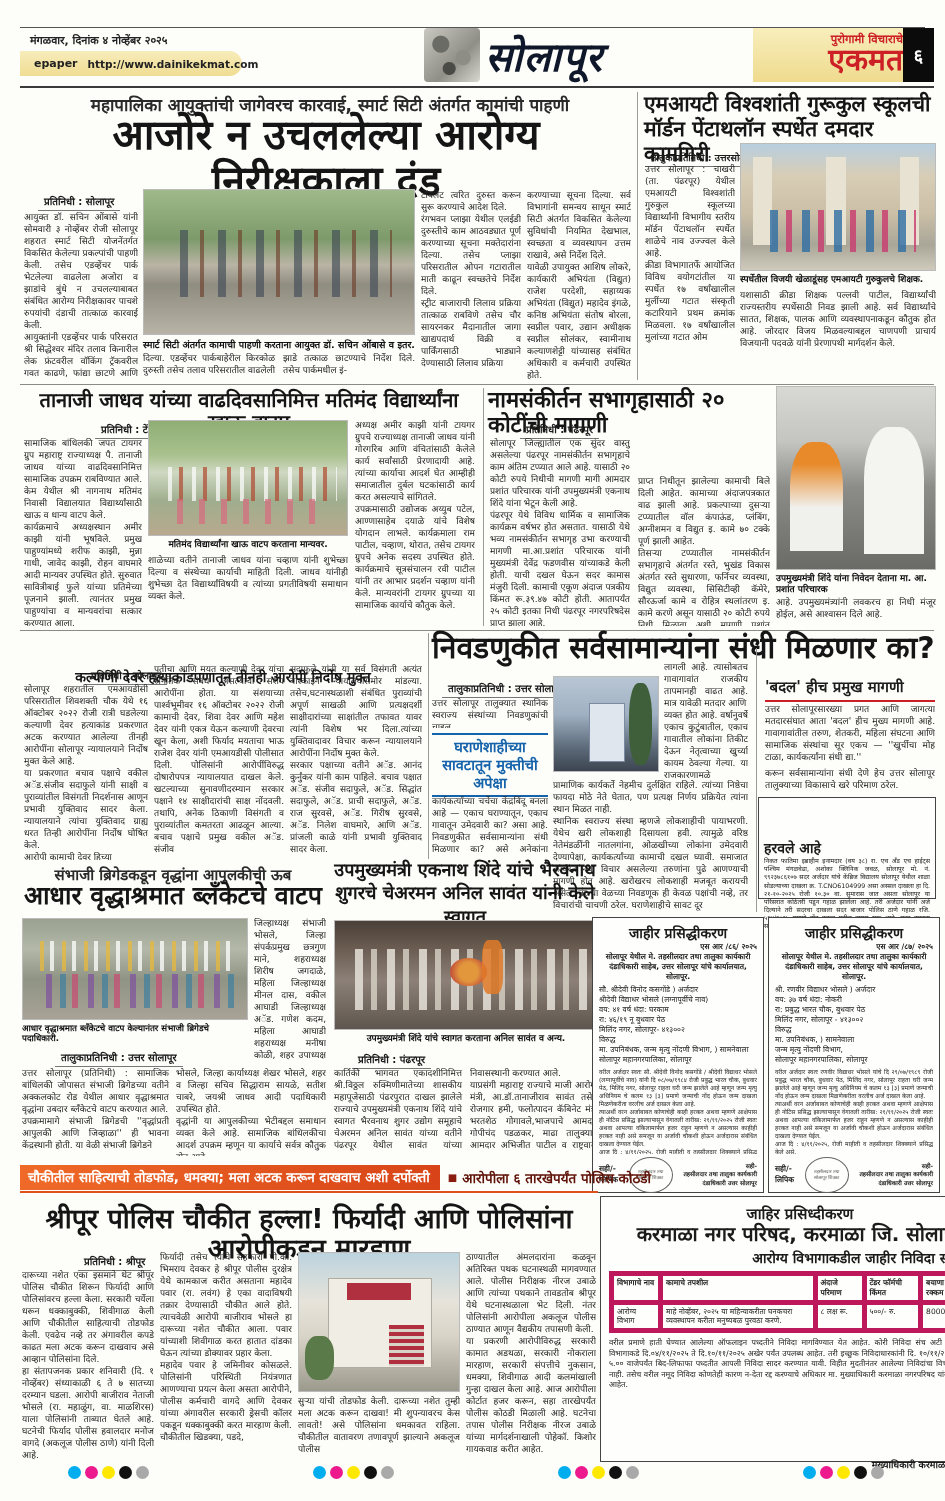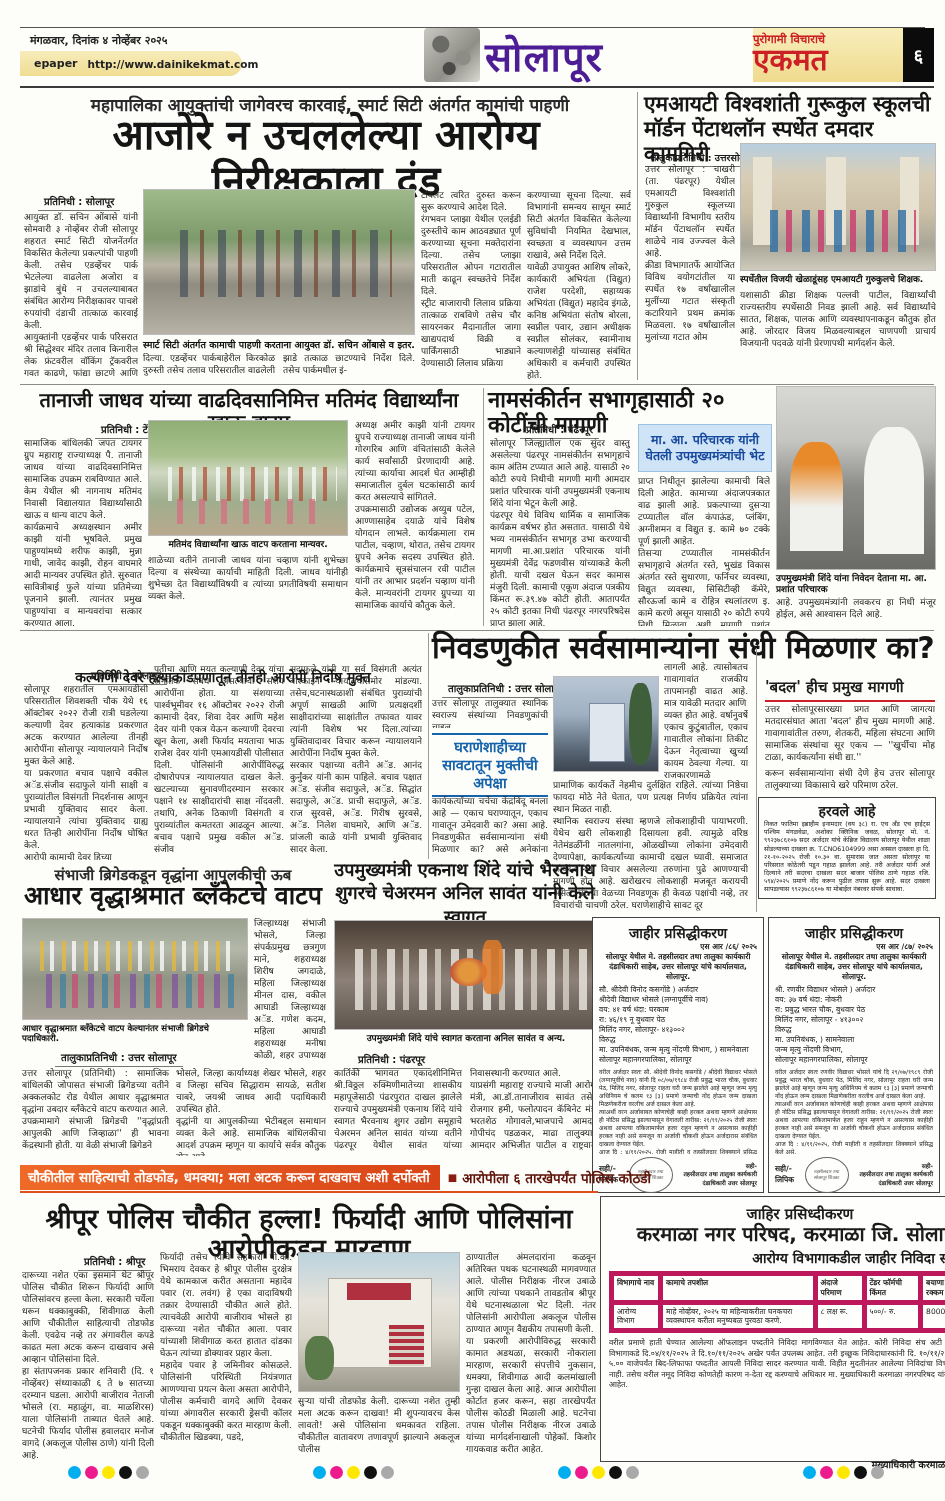--- a/index.html
+++ b/index.html
@@ -33,22 +33,22 @@
   <div class="abs" style="left:20px;top:51px;width:222px;height:25px;background:linear-gradient(#f7ecba,#f0dd93);border-radius:0 14px 14px 0;display:flex;align-items:center;gap:5px;padding-left:14px;box-sizing:border-box;">
     <span style="font-size:11px;font-weight:bold;color:#222;">epaper</span>
     <span class="abs" style="position:static;width:10px;height:10px;border-radius:50%;background:#cc2026;display:inline-block;"></span>
     <span style="font-size:10.5px;font-weight:bold;color:#222;">http://www.dainikekmat.com</span>
   </div>
   <div class="abs" style="left:424px;top:28px;width:56px;height:54px;background:
        radial-gradient(circle at 30% 30%, #6b6b66 8px, transparent 9px),
        radial-gradient(circle at 70% 55%, #8d8d86 7px, transparent 8px),
        radial-gradient(circle at 45% 75%, #4a4a46 6px, transparent 7px),
        linear-gradient(135deg,#c9c9c2,#8f8f88 60%,#d9d9d2);border-radius:4px;"></div>
-  <div class="abs" style="left:485px;top:28px;font-size:40px;font-weight:bold;color:#4c1d95;letter-spacing:1px;">सोलापूर</div>
-  <div class="abs" style="left:753px;top:28px;width:150px;height:54px;background:linear-gradient(#f8eebc,#efdb8e);text-align:left;">
+  <div class="abs" style="left:485px;top:28px;font-size:40px;font-weight:bold;color:#0f172a;letter-spacing:1px;font-style:italic;">सोलापूर</div>
+  <div class="abs" style="left:753px;top:28px;width:150px;height:54px;background:linear-gradient(#f8eebc,#efdb8e);text-align:right;">
     <div style="font-size:11.5px;font-weight:bold;color:#cc2026;margin-top:3px;">पुरोगामी विचाराचे</div>
     <div style="font-size:30px;font-weight:bold;color:#cc2026;line-height:1;margin-top:-1px;">एकमत</div>
   </div>
   <div class="abs" style="left:903px;top:28px;width:31px;height:54px;background:#0b0b0b;color:#fff;display:flex;align-items:center;justify-content:center;">
     <span style="font-size:18px;font-weight:bold;">६</span>
   </div>
   <div class="hline" style="left:20px;top:86px;width:914px;height:2px;background:#3a3a3a;"></div>
 
   <div class="abs kicker" style="left:30px;top:93px;width:600px;font-size:17px;">महापालिका आयुक्तांची जागेवरच कारवाई, स्मार्ट सिटी अंतर्गत कामांची पाहणी</div>
   <div class="abs headline" style="left:20px;top:113px;width:612px;font-size:41px;">आजोरे न उचललेल्या आरोग्य निरीक्षकाला दंड</div>
@@ -98,24 +98,20 @@
   <div class="abs body" style="left:148px;top:555px;width:200px;height:70px;">शाळेच्या वतीने तानाजी जाधव यांना चव्हाण यांनी शुभेच्छा दिल्या व संस्थेच्या कार्याची माहिती दिली. जाधव यांनीही शुभेच्छा देत विद्यार्थ्यांविषयी व त्यांच्या प्रगतीविषयी समाधान व्यक्त केले.</div>
   <div class="abs body" style="left:355px;top:420px;width:120px;height:206px;">अध्यक्ष अमीर काझी यांनी टायगर ग्रुपचे राज्याध्यक्ष तानाजी जाधव यांनी गोरगरिब आणि वंचितांसाठी केलेले कार्य सर्वांसाठी प्रेरणादायी आहे. त्यांच्या कार्याचा आदर्श घेत आम्हीही समाजातील दुर्बल घटकांसाठी कार्य करत असल्याचे सांगितले.
 उपक्रमासाठी उद्योजक अय्युब पटेल, आण्णासाहेब दयाळे यांचे विशेष योगदान लाभले. कार्यक्रमाला राम पाटील, चव्हाण, थोरात, तसेच टायगर ग्रुपचे अनेक सदस्य उपस्थित होते. कार्यक्रमाचे सूत्रसंचालन रवी पाटील यांनी तर आभार प्रदर्शन चव्हाण यांनी केले. मान्यवरांनी टायगर ग्रुपच्या या सामाजिक कार्याचे कौतुक केले.</div>
 
   <div class="vline" style="left:483px;top:388px;height:238px;"></div>
 
   <div class="abs headline" style="left:488px;top:388px;width:300px;font-size:22px;text-align:left;">नामसंकीर्तन सभागृहासाठी २० कोटींची मागणी</div>
   <div class="abs" style="left:520px;top:418px;"><span class="byline">प्रतिनिधी : पंढरपूर</span></div>
   <div class="abs body" style="left:490px;top:438px;width:140px;height:188px;">सोलापूर जिल्ह्यातील एक सुंदर वास्तु असलेल्या पंढरपूर नामसंकीर्तन सभागृहाचे काम अंतिम टप्प्यात आले आहे. यासाठी २० कोटी रुपये निधीची मागणी मागी आमदार प्रशांत परिचारक यांनी उपमुख्यमंत्री एकनाथ शिंदे यांना भेटून केली आहे.
 पंढरपूर येथे विविध धार्मिक व सामाजिक कार्यक्रम वर्षभर होत असतात. यासाठी येथे भव्य नामसंकीर्तन सभागृह उभा करण्याची मागणी मा.आ.प्रशांत परिचारक यांनी मुख्यमंत्री देवेंद्र फडणवीस यांच्याकडे केली होती. याची दखल घेऊन सदर कामास मंजुरी दिली. कामाची एकूण अंदाज पत्रकीय किंमत रू.३९.४७ कोटी होती. आतापर्यंत २५ कोटी इतका निधी पंढरपूर नगरपरिषदेस प्राप्त झाला आहे.</div>
-  <div class="abs" style="left:638px;top:424px;width:132px;height:46px;background:#cfe4f6;border:1px solid #9cc2e2;display:flex;flex-direction:column;align-items:center;justify-content:center;">
-    <div style="font-size:12.5px;font-weight:bold;color:#17499e;line-height:1.25;">मा. आ. परिचारक यांनी</div>
-    <div style="font-size:12.5px;font-weight:bold;color:#17499e;line-height:1.25;">घेतली उपमुख्यमंत्र्यांची भेट</div>
-  </div>
   <div class="abs body" style="left:638px;top:476px;width:132px;height:150px;">प्राप्त निधीतून झालेल्या कामाची बिले दिली आहेत. कामाच्या अंदाजपत्रकात वाढ झाली आहे. प्रकल्पाच्या दुसऱ्या टप्प्यातील वॉल कंपाऊंड, प्लंबिंग, अग्नीशमन व विद्युत इ. कामे ७० टक्के पूर्ण झाली आहेत.
 तिसऱ्या टप्प्यातील नामसंकीर्तन सभागृहाचे अंतर्गत रस्ते, भुखंड विकास अंतर्गत रस्ते सुधारणा, फर्निचर व्यवस्था, विद्युत व्यवस्था, सिसिटीव्ही कॅमेरे, सौरऊर्जा कामे व रोहित्र स्थलांतरण इ. कामे करणे असून यासाठी २० कोटी रुपये निधी मिळावा अशी मागणी प्रशांत परिचारक यांनी उपमुख्यमंत्री शिंदे यांनी केली</div>
   <div class="photo" style="left:776px;top:386px;width:160px;height:184px;background:
        linear-gradient(180deg,#d8d8d4 0%,#c4c4c0 30%,#8c8c88 55%,#6a6a66 100%);">
     <div style="position:absolute;left:8%;top:30%;width:34%;height:60%;background:linear-gradient(180deg,#e88a2a 20%,#f0f0ec 60%);border-radius:40% 40% 0 0;"></div>
     <div style="position:absolute;left:55%;top:22%;width:38%;height:70%;background:#f4f4f0;border-radius:40% 40% 0 0;"></div>
   </div>
   <div class="abs caption" style="left:776px;top:573px;width:160px;text-align:left;">उपमुख्यमंत्री शिंदे यांना निवेदन देताना मा. आ. प्रशांत परिचारक</div>
   <div class="abs body" style="left:776px;top:597px;width:160px;height:28px;">आहे. उपमुख्यमंत्र्यांनी लवकरच हा निधी मंजूर होईल, असे आश्वासन दिले आहे.</div>
 
@@ -145,21 +141,21 @@
   <div class="abs body" style="left:664px;top:662px;width:84px;height:116px;">लागली आहे. त्यासोबतच गावागावांत राजकीय तापमानही वाढत आहे. मात्र यावेळी मतदार आणि
 व्यक्त होत आहे. वर्षानुवर्षे एकाच कुटुंबातील, एकाच गावातील लोकांना तिकीट देऊन नेतृत्वाच्या खुर्च्या कायम ठेवल्या गेल्या. या राजकारणामुळे सर्वसामान्य, कष्टकरी,</div>
   <div class="abs body" style="left:553px;top:780px;width:195px;height:134px;">प्रामाणिक कार्यकर्ते नेहमीच दुर्लक्षित राहिले. त्यांच्या निष्ठेचा फायदा मोठे नेते घेतात, पण प्रत्यक्ष निर्णय प्रक्रियेत त्यांना स्थान मिळत नाही.
 स्थानिक स्वराज्य संस्था म्हणजे लोकशाहीची पायाभरणी. येथेच खरी लोकशाही दिसायला हवी. त्यामुळे वरिष्ठ नेतेमंडळींनी नातलगांना, ओळखीच्या लोकांना उमेदवारी देण्यापेक्षा, कार्यकर्त्यांच्या कामाची दखल घ्यावी. समाजात कार्यरत नवा विचार असलेल्या तरुणांना पुढे आणण्याची मागणी होत आहे. खरोखरच लोकशाही मजबूत करायची असेल, तर या वेळच्या निवडणूक ही केवळ पक्षांची नव्हे, तर विचारांची चाचणी ठरेल. घराणेशाहीचे सावट दूर</div>
   <div class="vline" style="left:756px;top:648px;height:264px;"></div>
   <div class="abs" style="left:765px;top:676px;width:170px;font-size:15px;font-weight:bold;color:#1d1d1d;border-bottom:2px solid #cc2026;padding-bottom:4px;">'बदल' हीच प्रमुख मागणी</div>
   <div class="abs body" style="left:765px;top:704px;width:170px;height:62px;">उत्तर सोलापूरसारख्या प्रगत आणि जागत्या मतदारसंघात आता 'बदल' हीच मुख्य मागणी आहे. गावागावांतील तरुण, शेतकरी, महिला संघटना आणि सामाजिक संस्थांचा सूर एकच — ''खुर्चीचा मोह टाळा, कार्यकर्त्यांना संधी द्या.''</div>
   <div class="abs body" style="left:765px;top:768px;width:170px;height:26px;">करून सर्वसामान्यांना संधी देणे हेच उत्तर सोलापूर तालुक्याच्या विकासाचे खरे परिमाण ठरेल.</div>
 
   <div class="adbox" style="left:758px;top:797px;width:178px;height:102px;border-width:1px;padding:3px 5px;">
-    <div style="font-size:14px;font-weight:bold;text-align:center;">हरवले आहे</div>
+    <div style="font-size:14px;font-weight:bold;text-align:left;margin-top:37px;">हरवले आहे</div>
     <div class="adsmall" style="font-size:6.3px;line-height:1.3;height:76px;overflow:hidden;">निकत फातिमा इब्राहीम इनामदार (वय ३८) रा. एच अँड एच हाईट्स पश्चिम मंगळवेढा, अशोका क्लिनिक जवळ, सोलापूर मो. नं. ९९२३७८६१०७ सदर अर्जदार यांचे केंब्रिज विद्यालय सोलापूर येथील शाळा सोडल्याच्या दाखला क्र. T.CNO6104999 असा अस्सल दाखला हा दि. २१-१०-२०२५ रोजी १०.३० वा. सुमारास जात असता सोलापूर या परिसरात कोठेतरी पडून गहाळ झालेला आहे. तरी अर्जदार यांनी अर्ज दिल्याने तरी सदरचा दाखला सदर बाजार पोलिस ठाणे गहाळ रजि. ५९४/२०२५ प्रमाणे नोंद करून पुढील तपास सुरू आहे. सदर दाखला सापडल्यास ९९२३७८६१०७ या मोबाईल नंबरवर संपर्क साधावा.</div>
   </div>
 
   <div class="abs kicker" style="left:20px;top:864px;width:306px;font-size:15px;">संभाजी ब्रिगेडकडून वृद्धांना आपुलकीची ऊब</div>
   <div class="abs headline" style="left:20px;top:882px;width:306px;font-size:25px;">आधार वृद्धाश्रमात ब्लँकेटचे वाटप</div>
   <div class="photo" style="left:22px;top:918px;width:226px;height:102px;background:
        linear-gradient(180deg,#9aa18f 0%,#b3b8a8 30%,#8f9484 60%,#a8a396 100%);">
     <div style="position:absolute;left:4%;top:22%;width:92%;height:30%;background:repeating-linear-gradient(90deg,transparent 0 8px,#e8b93a 8px 12px,transparent 12px 18px,#ffffff 18px 22px);opacity:.75;"></div>
     <div style="position:absolute;left:6%;top:55%;width:88%;height:34%;background:repeating-linear-gradient(90deg,transparent 0 10px,#7e4f9e 10px 16px,transparent 16px 24px,#3e7ea0 24px 30px,transparent 30px 36px,#c84a72 36px 42px);opacity:.7;"></div>
   </div>

